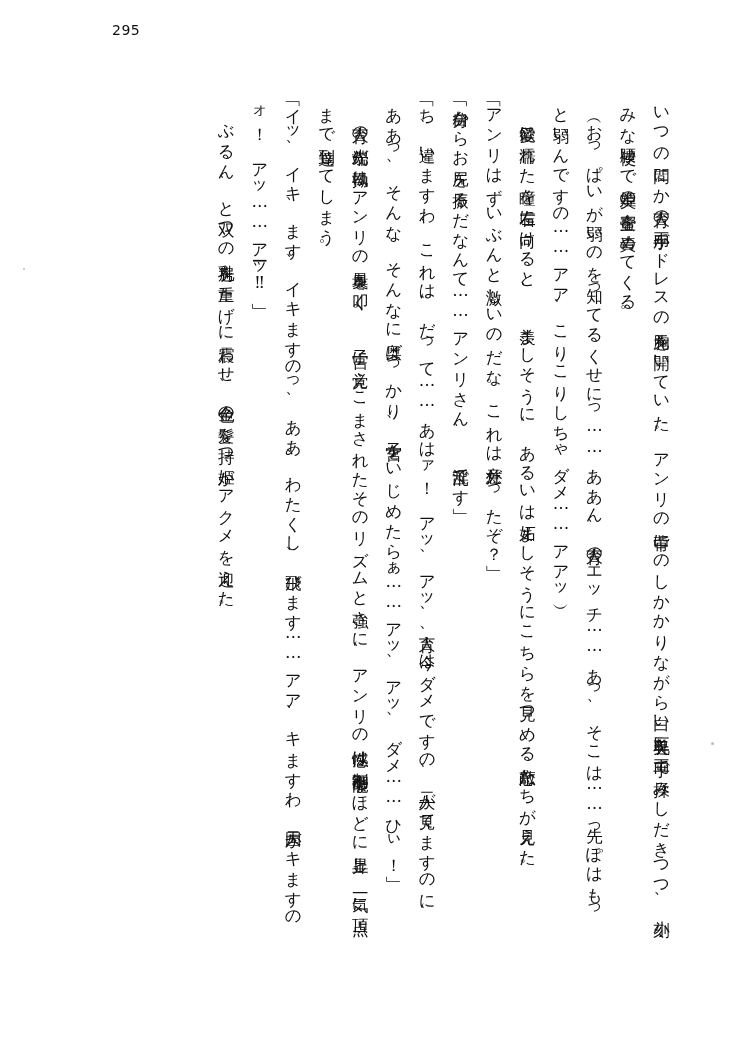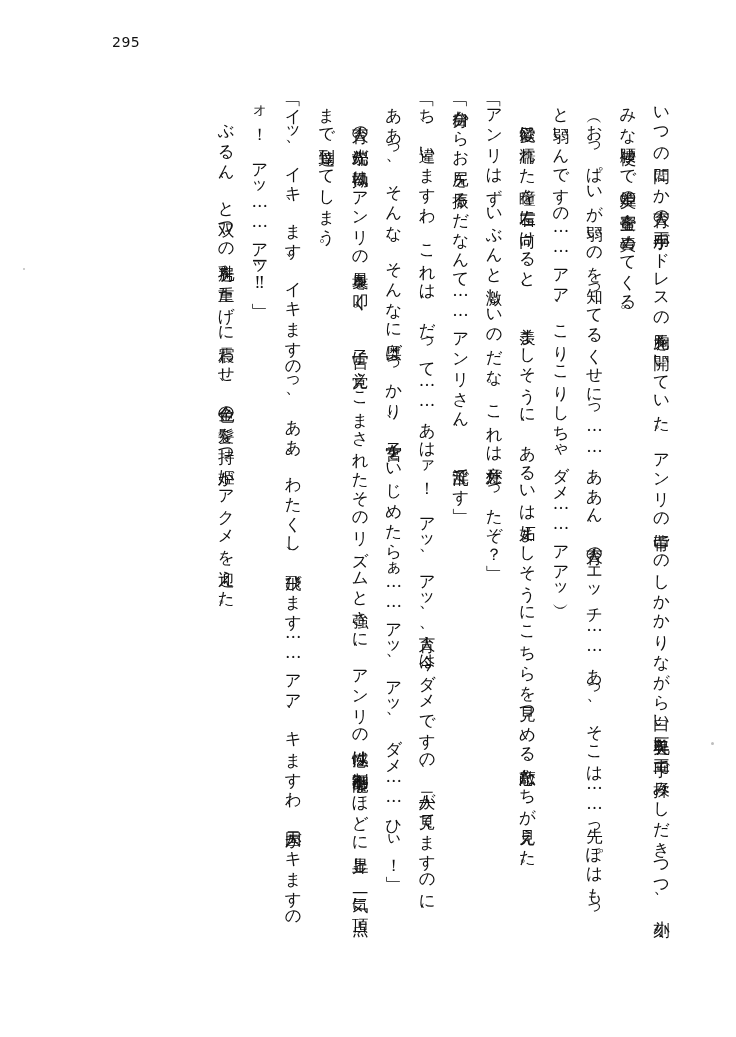--- a/index.html
+++ b/index.html
@@ -11,21 +11,21 @@
     position: relative;
     width: 736px;
     height: 1037px;
     background: #ffffff;
     overflow: hidden;
     font-family: "DejaVu Serif", "Liberation Serif", serif;
     color: #1a1a1a;
   }
   .page-number {
     position: absolute;
-    top: 34px;
+    top: 22px;
     left: 112px;
     font-size: 14px;
     letter-spacing: 0.5px;
     color: #111;
     font-family: "DejaVu Sans", "Liberation Sans", sans-serif;
   }
   
   .vtext {
     position: absolute;
     top: 96px;

